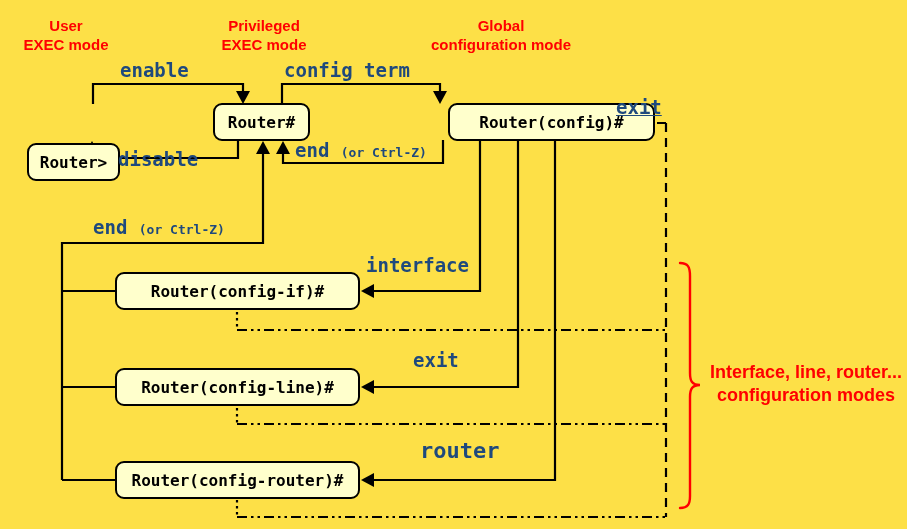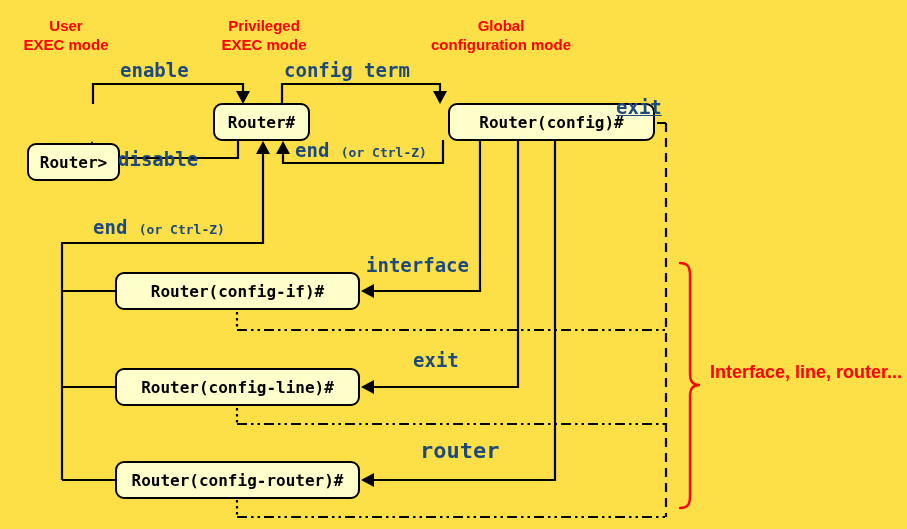--- a/index.html
+++ b/index.html
@@ -145,15 +145,16 @@
     <span>end</span>
     <span class="small">(or Ctrl-Z)</span>
   </div>
   <div class="cmd" style="left:616px; top:97px; width:56px;text-decoration:underline;">exit</div>
   <div class="cmd" style="left:366px; top:255px; width:108px;">interface</div>
   <div class="cmd" style="left:413px; top:350px; width:54px;">exit</div>
   <div class="cmd" style="left:420px; top:440px; width:88px; font-size:22px;">router</div>
 
   <div class="brace-label" style="left:705px; top:361px; width:202px;">
     <div>Interface, line, router...</div>
+    <div>configuration modes</div>
   </div>
 
 </div>
 
 </body></html>

